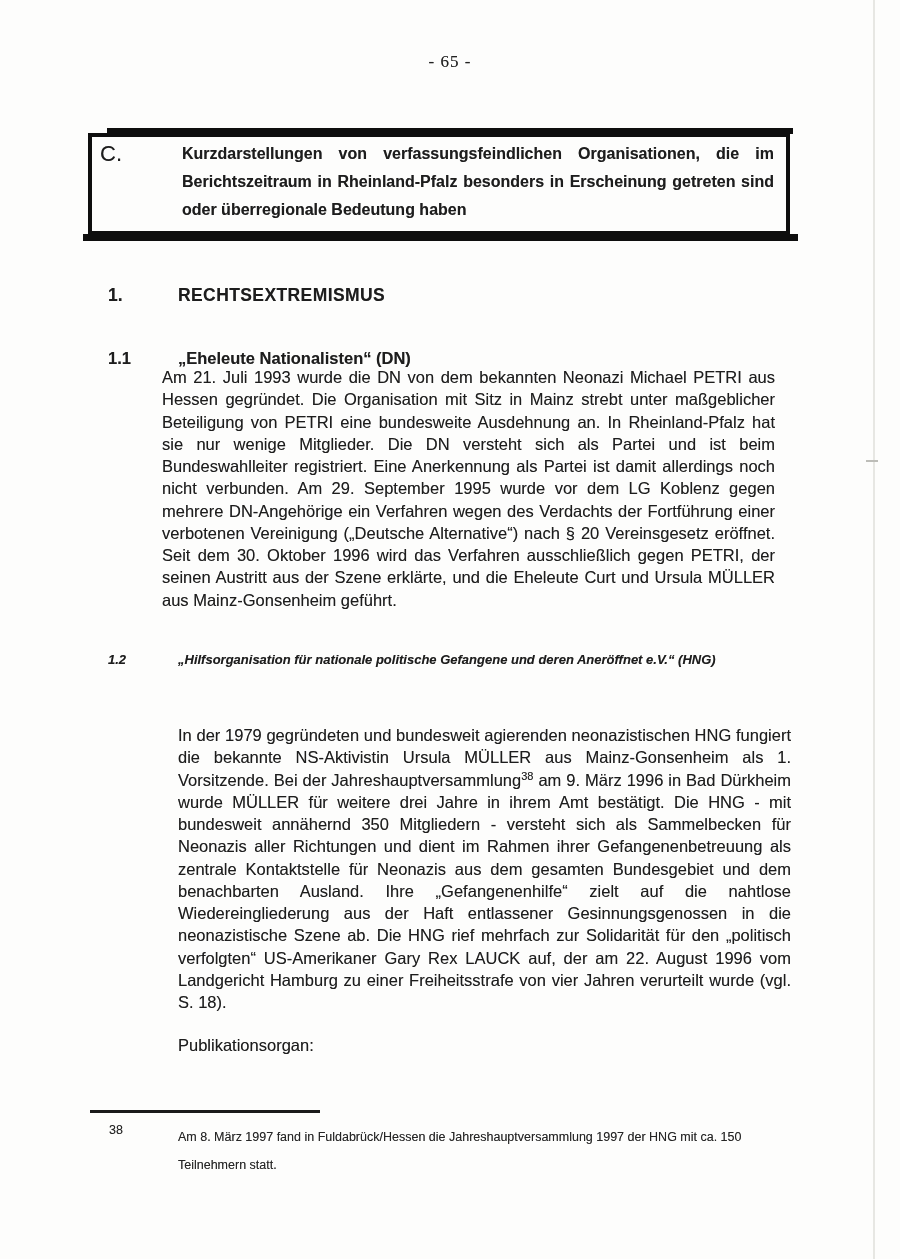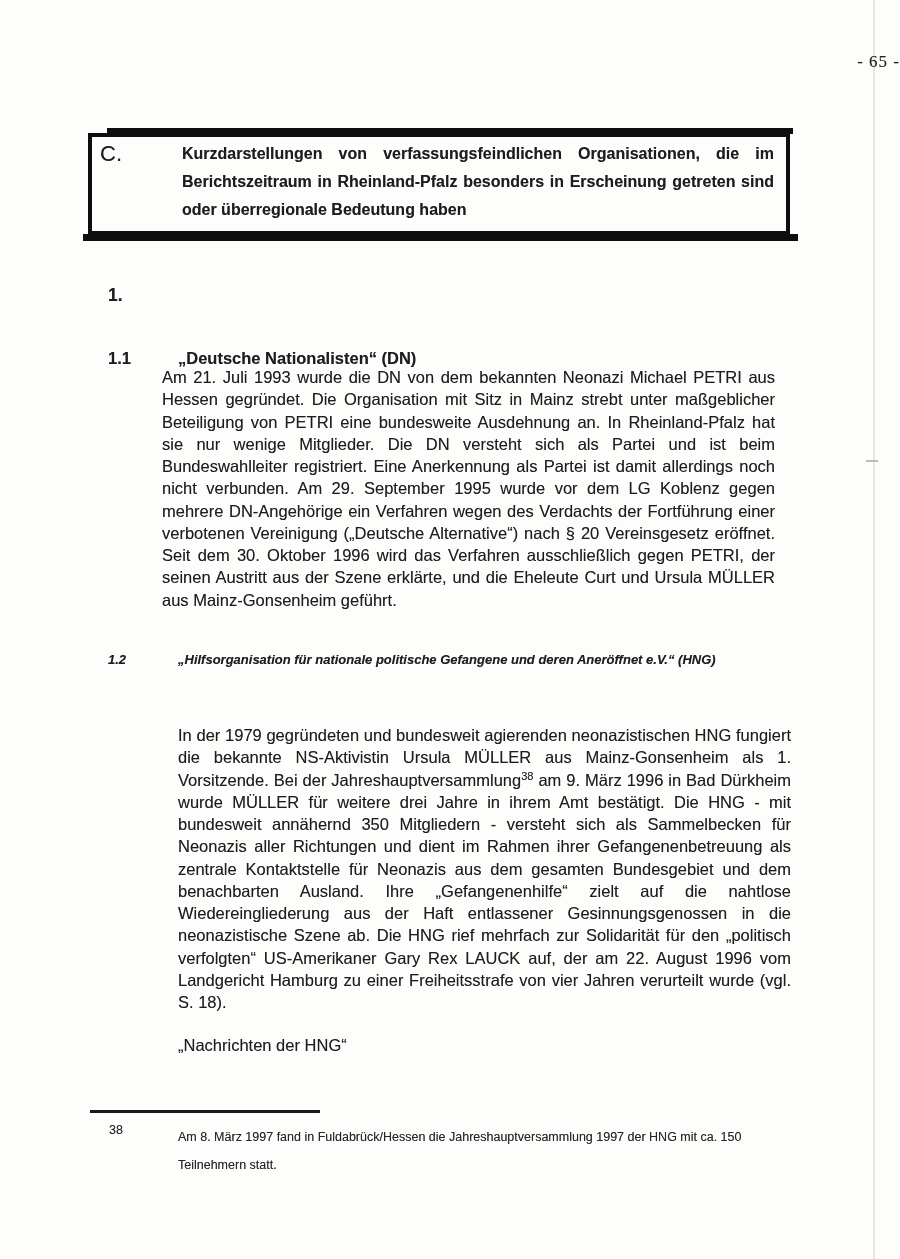--- a/index.html
+++ b/index.html
@@ -11,21 +11,21 @@
     font-family: "Liberation Sans", sans-serif;
     color: #1d1d1d;
     overflow: hidden;
     text-shadow: 0 0 0.4px rgba(30,30,30,0.45);
   }
   .abs { position: absolute; }
 
   
   .page-number {
     left: 0; right: 0; top: 52px;
-    text-align: right;
+    text-align: center;
     font-family: "Liberation Serif", serif;
     font-size: 17px;
     letter-spacing: 1px;
     color: #222;
   }
 
   
   .heading-box {
     left: 88px; top: 133px;
     width: 702px;
@@ -124,38 +124,39 @@
 
   <div class="abs page-number">- 65 -</div>
 
   <div class="abs heading-box">
     <span class="box-letter">C.</span>
     <span class="box-title">Kurzdarstellungen von verfassungsfeindlichen Or­ganisationen, die im Berichtszeitraum in Rheinland-Pfalz besonders in Erscheinung getreten sind oder überregionale Bedeutung haben</span>
   </div>
 
   <div class="abs section-row h1-row">
     <span class="section-num">1.</span>
+    <span class="section-title">RECHTSEXTREMISMUS</span>
   </div>
 
   <div class="abs section-row h11-row">
     <span class="section-num">1.1</span>
-    <span class="section-title">„Deutsche Nationalisten“ (DN)</span>
+    <span class="section-title">„Eheleute Nationalisten“ (DN)</span>
   </div>
 
   <div class="abs para para-dn">Am 21. Juli 1993 wurde die DN von dem bekannten Neonazi Michael PETRI aus Hessen gegründet. Die Organisation mit Sitz in Mainz strebt unter maßgeblicher Beteiligung von PETRI eine bundesweite Ausdehnung an. In Rheinland-Pfalz hat sie nur wenige Mitglieder. Die DN versteht sich als Partei und ist beim Bundeswahlleiter registriert. Eine Anerkennung als Partei ist damit allerdings noch nicht verbunden. Am 29. September 1995 wurde vor dem LG Koblenz gegen mehrere DN-Angehörige ein Verfahren wegen des Verdachts der Fortführung einer verbotenen Vereinigung („Deutsche Alternative“) nach § 20 Vereinsgesetz eröffnet. Seit dem 30. Oktober 1996 wird das Verfahren ausschließlich gegen PETRI, der seinen Austritt aus der Szene erklärte, und die Eheleute Curt und Ursula MÜL­LER aus Mainz-Gonsenheim geführt.</div>
 
   <div class="abs section-row h12-row">
     <span class="section-num">1.2</span>
     <span class="section-title">„Hilfsorganisation für nationale politische Gefangene und deren An­eröffnet e.V.“ (HNG)</span>
   </div>
 
   <div class="abs para para-hng"><span>In der 1979 gegründeten und bundesweit agierenden neonazistischen HNG fungiert die bekannte NS-Aktivistin Ursula MÜLLER aus Mainz-Gonsenheim als 1. Vorsitzende. Bei der Jahreshauptversammlung</span><sup class="fn-ref">38</sup><span> am 9. März 1996 in Bad Dürkheim wurde MÜLLER für weitere drei Jahre in ih­rem Amt bestätigt. Die HNG - mit bundesweit annähernd 350 Mitgliedern - versteht sich als Sammelbecken für Neonazis aller Richtungen und dient im Rahmen ihrer Gefangenenbetreuung als zentrale Kontaktstelle für Ne­onazis aus dem gesamten Bundesgebiet und dem benachbarten Ausland. Ihre „Gefangenenhilfe“ zielt auf die nahtlose Wiedereingliederung aus der Haft entlassener Gesinnungsgenossen in die neonazistische Szene ab. Die HNG rief mehrfach zur Solidarität für den „politisch verfolgten“ US-Amerikaner Gary Rex LAUCK auf, der am 22. August 1996 vom Landge­richt Hamburg zu einer Freiheitsstrafe von vier Jahren verurteilt wurde (vgl. S. 18).</span></div>
 
   <div class="abs pub-row">
-    <span class="pub-value">„Nachrichten der HNG“</span>
+    <span class="pub-label">Publikationsorgan:</span>
   </div>
 
   <div class="abs footnote">
     <div class="fn-rule"></div>
     <div class="fn-row">
       <span class="fn-num">38</span>
       <span class="fn-text">Am 8. März 1997 fand in Fuldabrück/Hessen die Jahreshauptversammlung 1997 der HNG mit ca. 150 Teilnehmern statt.</span>
     </div>
   </div>
 

